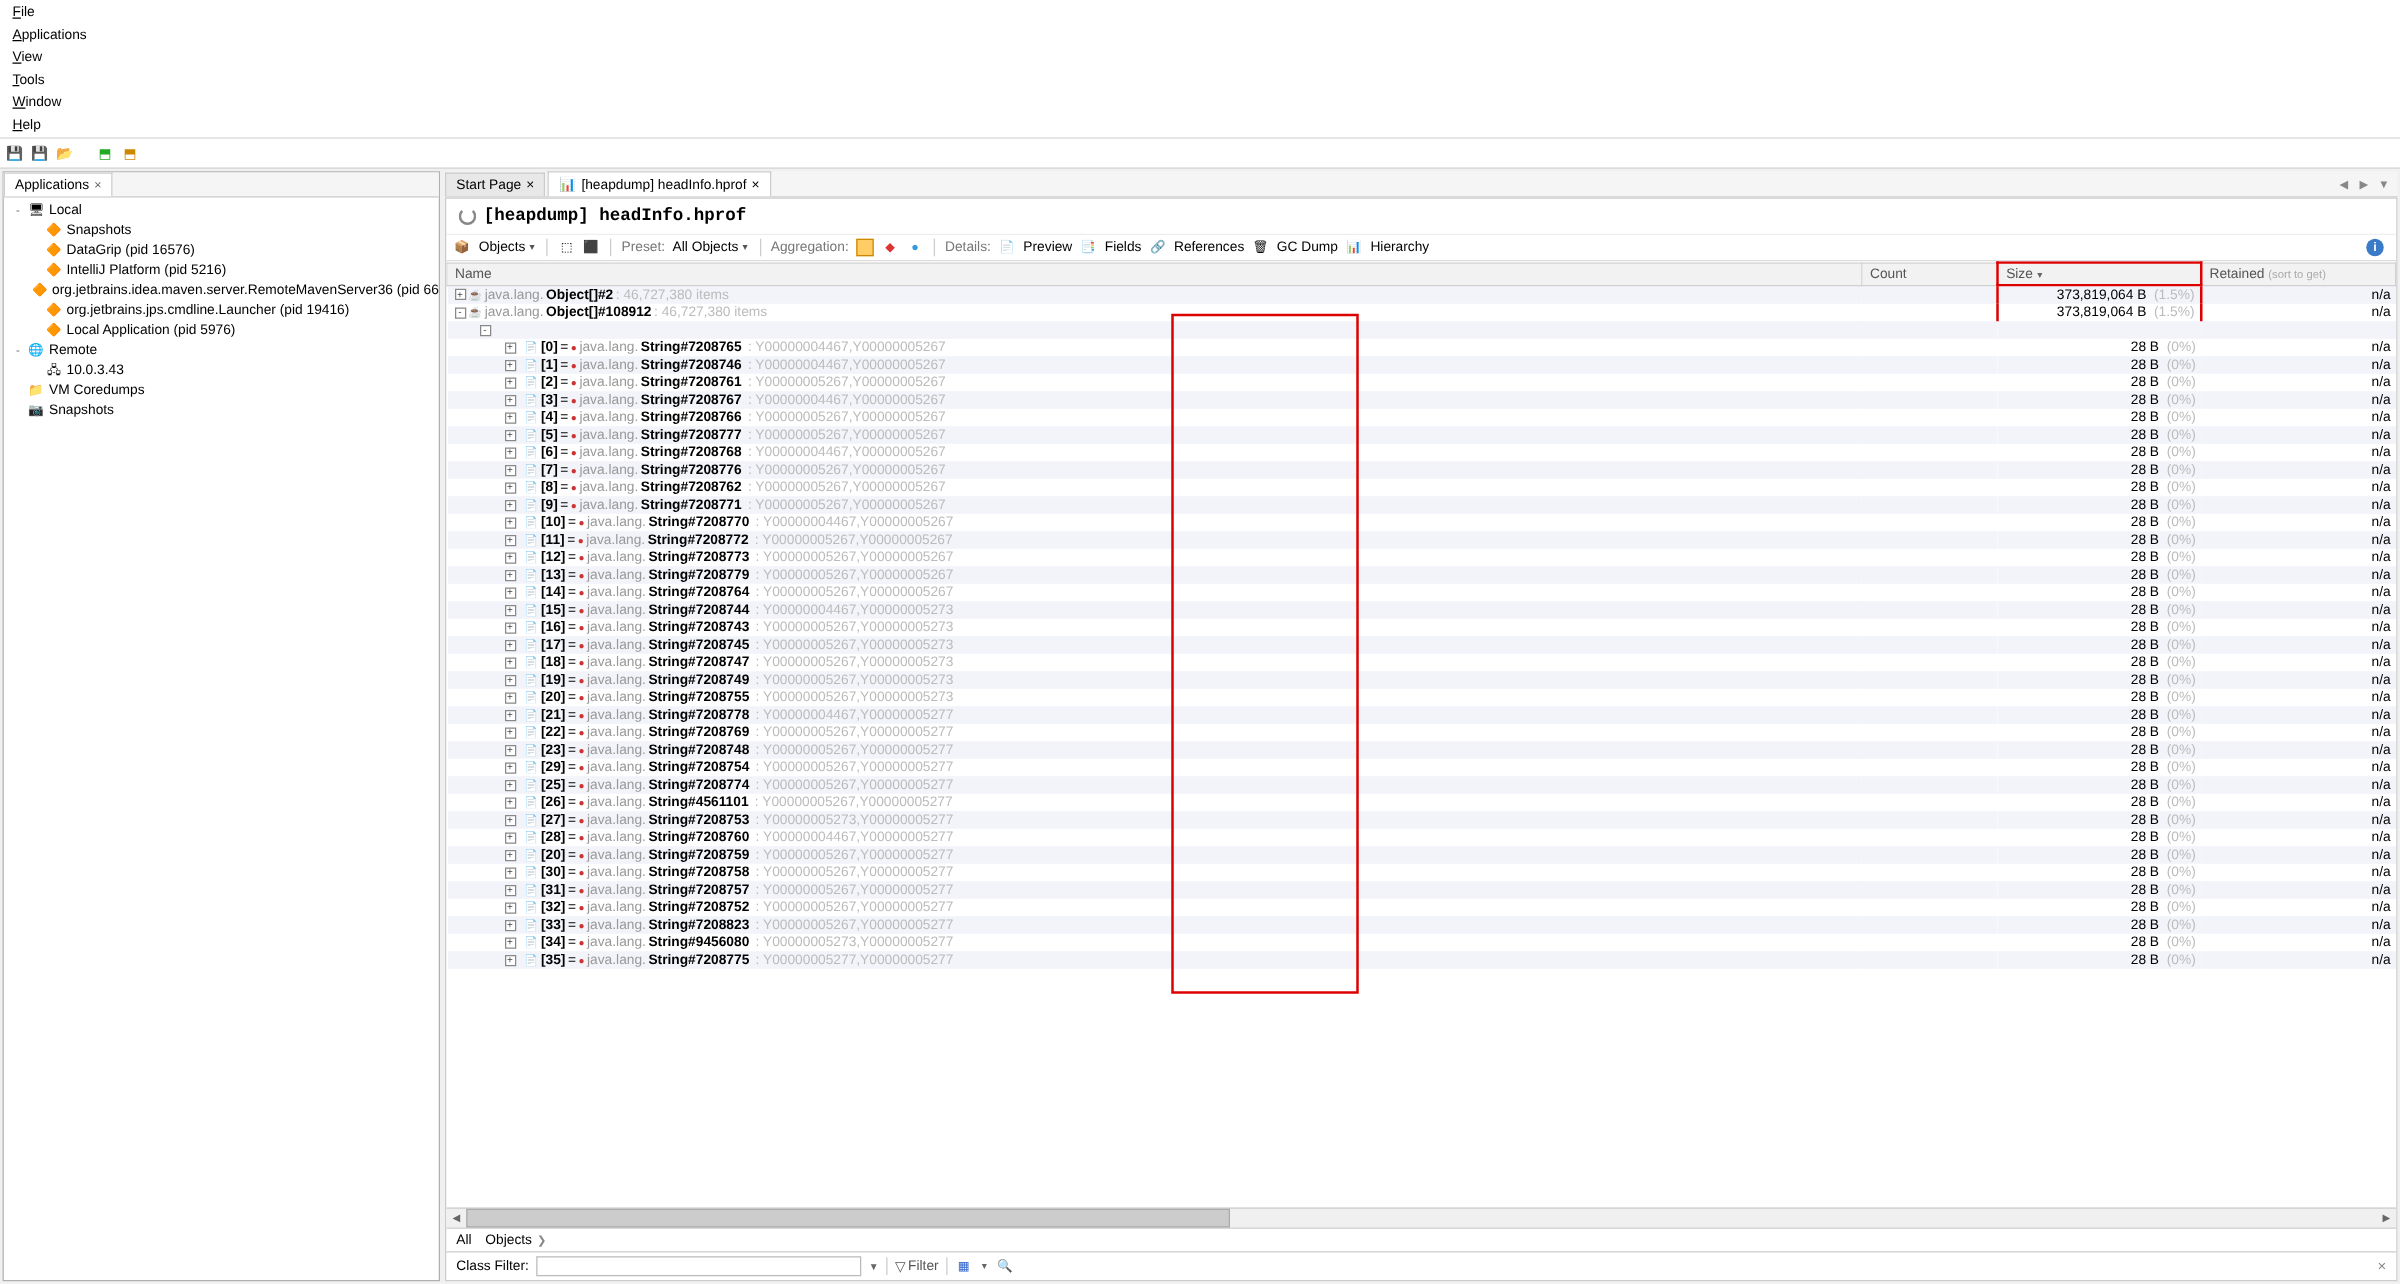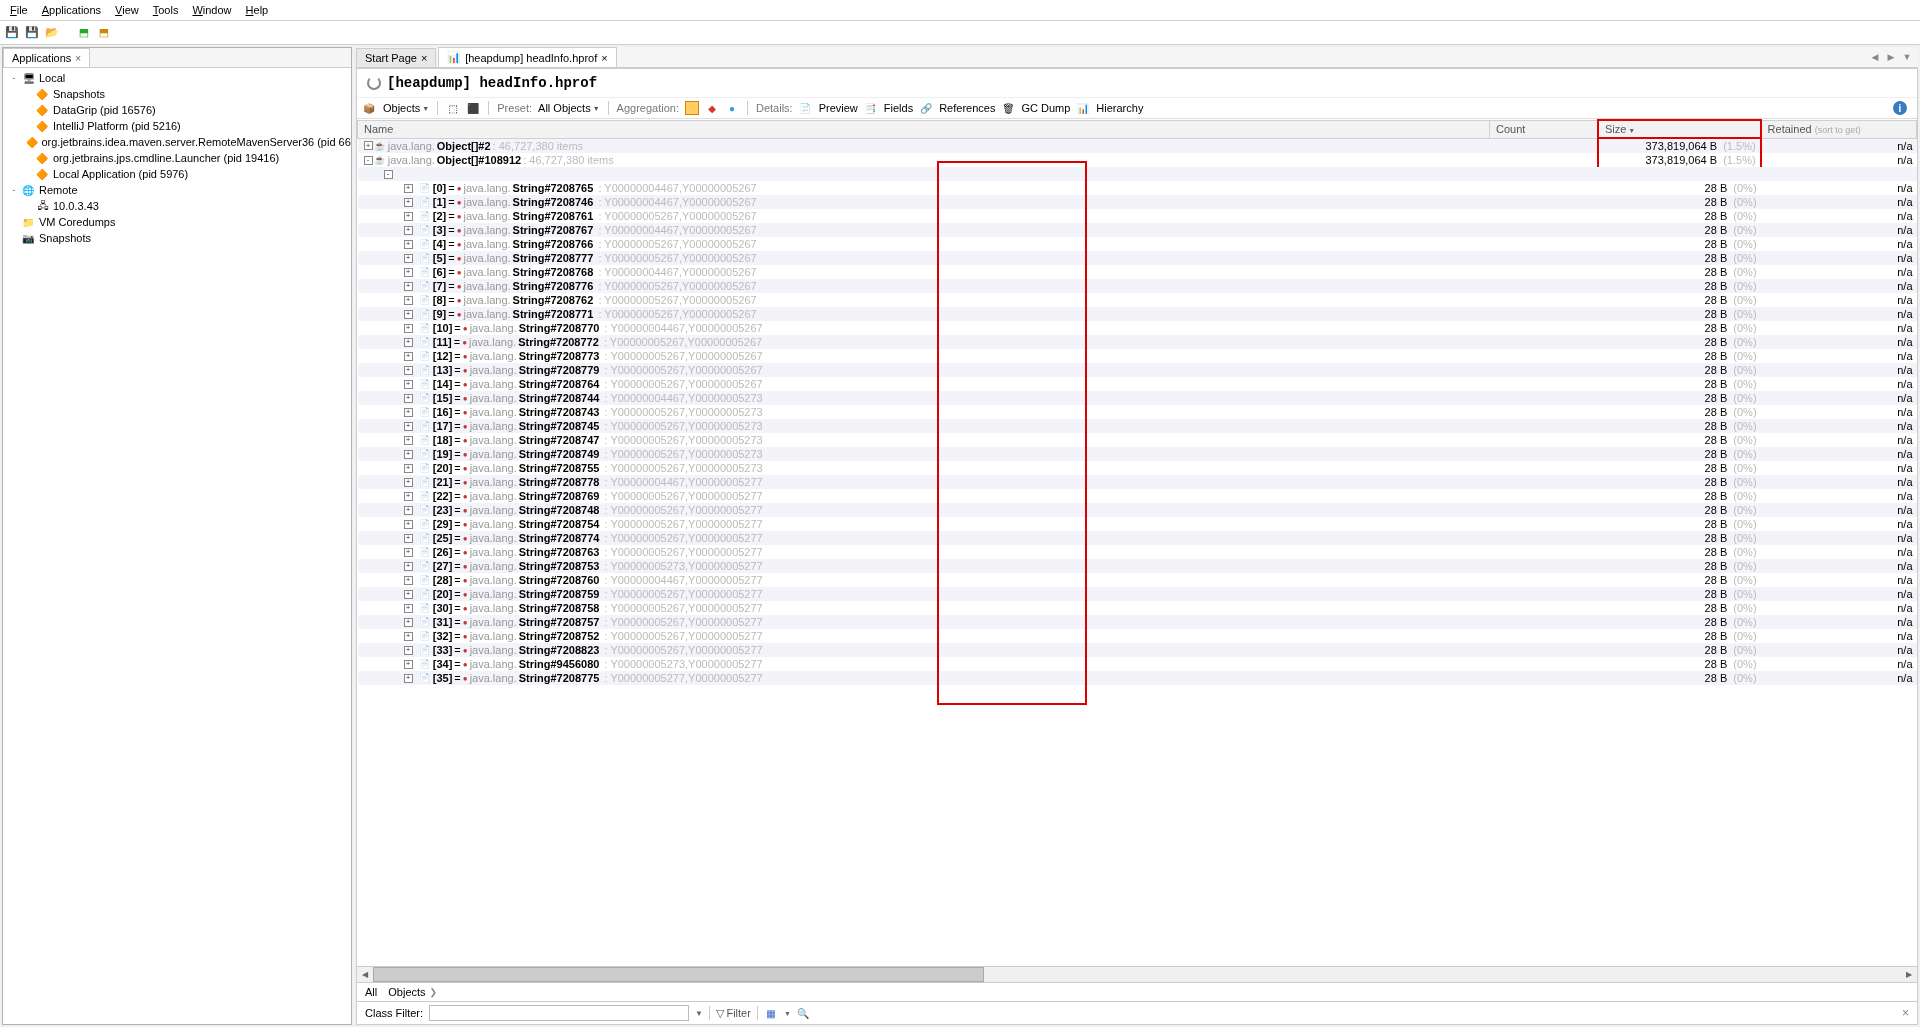--- a/index.html
+++ b/index.html
@@ -1,17 +1,17 @@
 <!DOCTYPE html>
 <html><head>
 <meta charset="utf-8">
 <style>
 * { margin: 0; padding: 0; box-sizing: border-box; }
 body { font-family: "Segoe UI", Tahoma, sans-serif; font-size: 11px; background: #f0f0f0; color: #000; width: 1920px; height: 1027px; overflow: hidden; display: flex; flex-direction: column; }
-.menubar { background: #fff; border-bottom: 1px solid #d0d0d0; padding: 2px 4px; display: flex; gap: 2px; }
+.menubar { background: #fff; border-bottom: 1px solid #d0d0d0; padding: 2px 4px; display: flex; gap: 2px; flex-direction: column; }
 .menubar span { padding: 2px 6px; cursor: default; }
 .menubar span u { text-decoration: underline; }
 .toolbar { background: #fff; border-bottom: 1px solid #d0d0d0; padding: 2px 4px; display: flex; gap: 4px; align-items: center; height: 24px; }
 .tb-btn { width: 16px; height: 16px; display: inline-flex; align-items: center; justify-content: center; }
 .main { flex: 1; display: flex; overflow: hidden; }
 .left-panel { width: 350px; background: #fff; border: 1px solid #b0b0b0; display: flex; flex-direction: column; margin: 2px; }
 .panel-tabs { display: flex; border-bottom: 1px solid #ccc; background: #f5f5f5; }
 .panel-tab { padding: 3px 8px; border: 1px solid #ccc; border-bottom: none; background: #fff; font-size: 11px; display: flex; align-items: center; gap: 4px; }
 .panel-tab .close { font-size: 10px; color: #666; }
 .tree { flex: 1; overflow: auto; padding: 2px; font-size: 11px; }
@@ -632,21 +632,21 @@
   <td class="count-cell"></td>
   <td class="size-cell">28 B&nbsp;&nbsp;<span class="light-txt">(0%)</span></td>
   <td class="retained-cell">n/a</td>
               </tr>
               <tr class="odd">
                 <td>
                   <div class="name-cell" style="padding-left:42px">
     <span class="exp-box">+</span>&nbsp;
     <span class="java-ic">📄</span>
     <span class="bold">[26]</span><span> = </span><span style="color:#c33;font-size:8px">●</span>
-    <span class="grey-txt"> java.lang.</span><span class="bold">String#7208763</span>
+    <span class="grey-txt"> java.lang.</span><span class="bold">String#4561101</span>
     <span class="light-txt">&nbsp;: Y00000005267,Y00000005277</span>
   </div>
                 </td>
   <td class="count-cell"></td>
   <td class="size-cell">28 B&nbsp;&nbsp;<span class="light-txt">(0%)</span></td>
   <td class="retained-cell">n/a</td>
               </tr>
               <tr class="even">
                 <td>
                   <div class="name-cell" style="padding-left:42px">

